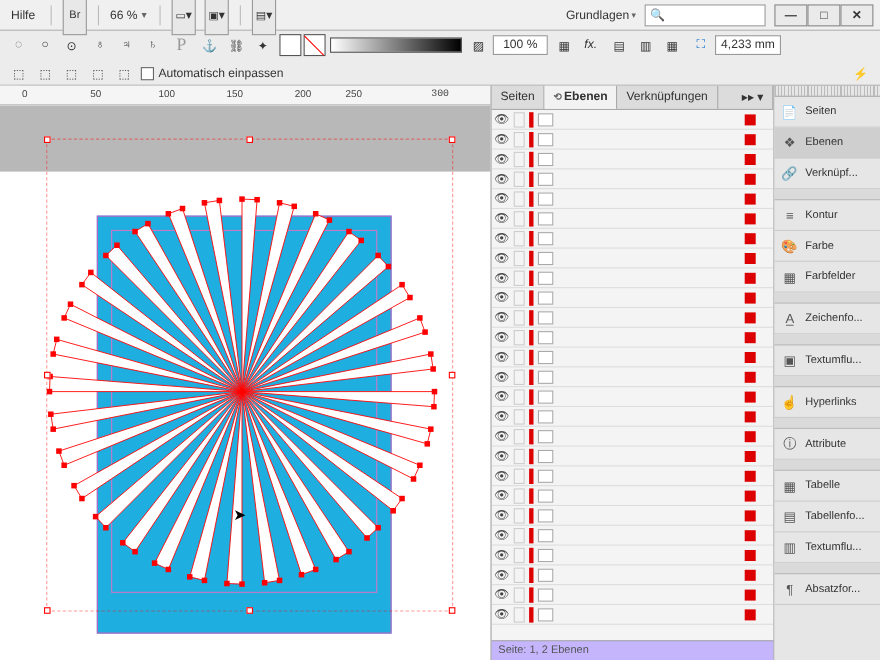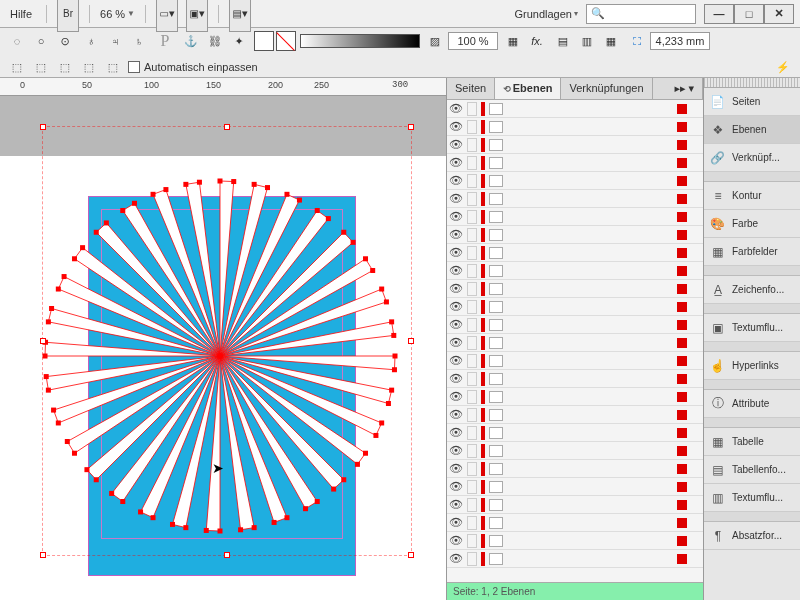--- a/index.html
+++ b/index.html
@@ -40,21 +40,21 @@
 .ptab .ref{font-size:9px;color:#666;margin-right:2px}
 .layer-list{flex:1;overflow-y:auto;background:#f4f4f4}
 .layer-row{height:18px;display:flex;align-items:center;border-bottom:1px solid #ddd;padding:0 2px;gap:4px}
 .eye{width:14px;height:14px;display:flex;align-items:center;justify-content:center;color:#444}
 .lock{width:10px;height:14px;border:1px solid #ccc}
 .redbar{width:4px;height:14px;background:#d00}
 .th{width:14px;height:12px;border:1px solid #aaa;background:#fff}
 .lname{flex:1;font-size:10px;color:#335}
 .redsq{width:10px;height:10px;background:#d00}
 .pen-ic{width:10px}
-.layer-foot{height:18px;border-top:1px solid #aaa;background:#86efac;display:flex;align-items:center;padding:0 6px;font-size:10px;color:#555}
+.layer-foot{height:18px;border-top:1px solid #aaa;background:#c4b5fd;display:flex;align-items:center;padding:0 6px;font-size:10px;color:#555}
 .panel-right{position:absolute;top:78px;left:704px;width:96px;height:522px;background:#e6e6e6;display:flex;flex-direction:column}
 .rp-item{height:28px;display:flex;align-items:center;gap:6px;padding:0 6px;border-bottom:1px solid #ccc;cursor:pointer}
 .rp-item.active{background:#cfcfcf}
 .rp-item.spacer{height:10px;background:#dadada;border-bottom:1px solid #bbb}
 .rp-ic{width:16px;height:16px;display:flex;align-items:center;justify-content:center;font-size:12px;color:#555}
 .rp-lbl{font-size:10px;color:#333}
 .grip{height:10px;background:repeating-linear-gradient(to right,#bbb 0,#bbb 1px,transparent 1px,transparent 3px);border-bottom:1px solid #aaa}
 .leftedge{position:absolute;top:78px;left:0;width:18px;height:522px;background:#f5f5f5;border-right:1px solid #999}
 svg{overflow:visible}
 </style>

